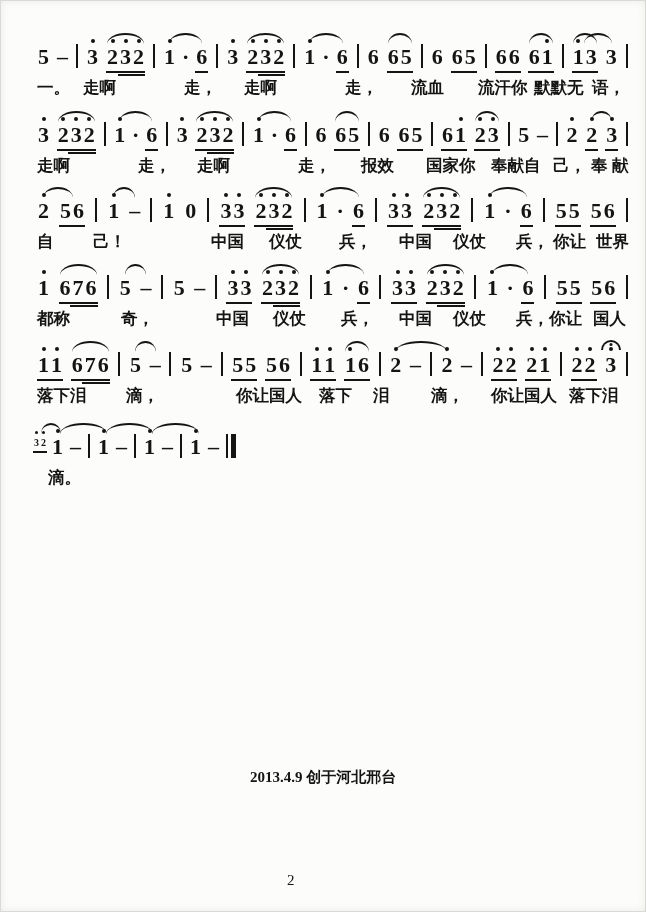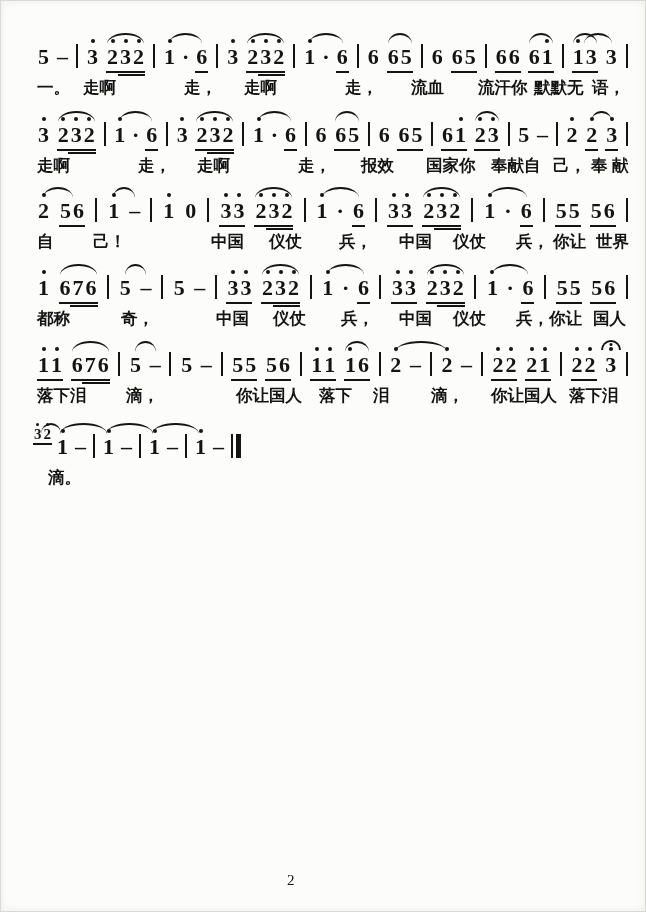--- a/index.html
+++ b/index.html
@@ -20,21 +20,21 @@
   .bar{display:inline-block;width:2px;height:24px;background:#141414;margin:0 4px 9px;}
   .finalbar{display:inline-block;margin:0 4px 9px;white-space:nowrap;}
   .finalbar .fb1{display:inline-block;vertical-align:bottom;width:2px;height:24px;background:#141414;}
   .finalbar .fb2{display:inline-block;vertical-align:bottom;width:5px;height:24px;background:#141414;margin-left:3px;}
   .dashtok{letter-spacing:0;}
   .mdot{padding-left:0;padding-right:0;}
   .fermata{position:absolute;top:-4px;left:50%;transform:translateX(-50%);width:16px;height:8px;
            border:2px solid #141414;border-bottom:none;border-radius:50% 50% 0 0/100% 100% 0 0;}
   .fermata::after{content:"";position:absolute;left:50%;top:1px;transform:translateX(-50%);
            width:3px;height:3px;border-radius:50%;background:#141414;}
-  .note.grace{font-size:15px;line-height:13px;padding:6px 1px 4px;transform:translateY(-14px);margin:0 0 8px -2px;}
+  .note.grace{font-size:10px;line-height:13px;padding:6px 1px 4px;transform:translateY(-14px);margin:0 0 0 -2px;}
   .grace .odot{top:-5px;width:3px;height:3px;margin-left:-1.5px;}
   .grace .u1{bottom:0;height:1.6px;}
   .slur{position:absolute;top:2px;height:9px;border-top:2px solid #141414;
         border-radius:50% 50% 0 0/100% 100% 0 0;}
   .lyrics{position:relative;height:24px;}
   .lyr{position:absolute;top:0;font-family:"Liberation Sans","DejaVu Sans",sans-serif;
        font-weight:bold;font-size:16.5px;white-space:pre;}
   .footer{position:absolute;top:767px;left:0;right:0;display:flex;justify-content:center;gap:46px;
           font-family:"Liberation Serif",serif;font-weight:bold;font-size:15px;}
   .pagenum{position:absolute;top:871px;left:286px;font-family:"Liberation Serif",serif;font-size:15px;}
@@ -308,15 +308,16 @@
           <span class="slur" style="left: 25.75px; width: 47.5px;"></span>
           <span class="slur" style="left: 71.75px; width: 47.5px;"></span>
           <span class="slur" style="left: 117.75px; width: 47.5px;"></span>
         </div>
         <div class="lyrics">
           <span class="lyr" style="left: 14px;">滴。</span>
         </div>
       </div>
     </div>
   <div class="footer">
+    <span>2013.4.9 创于河北邢台</span>
   </div>
   <div class="pagenum">2</div>
 </div>
 
 </body></html>

